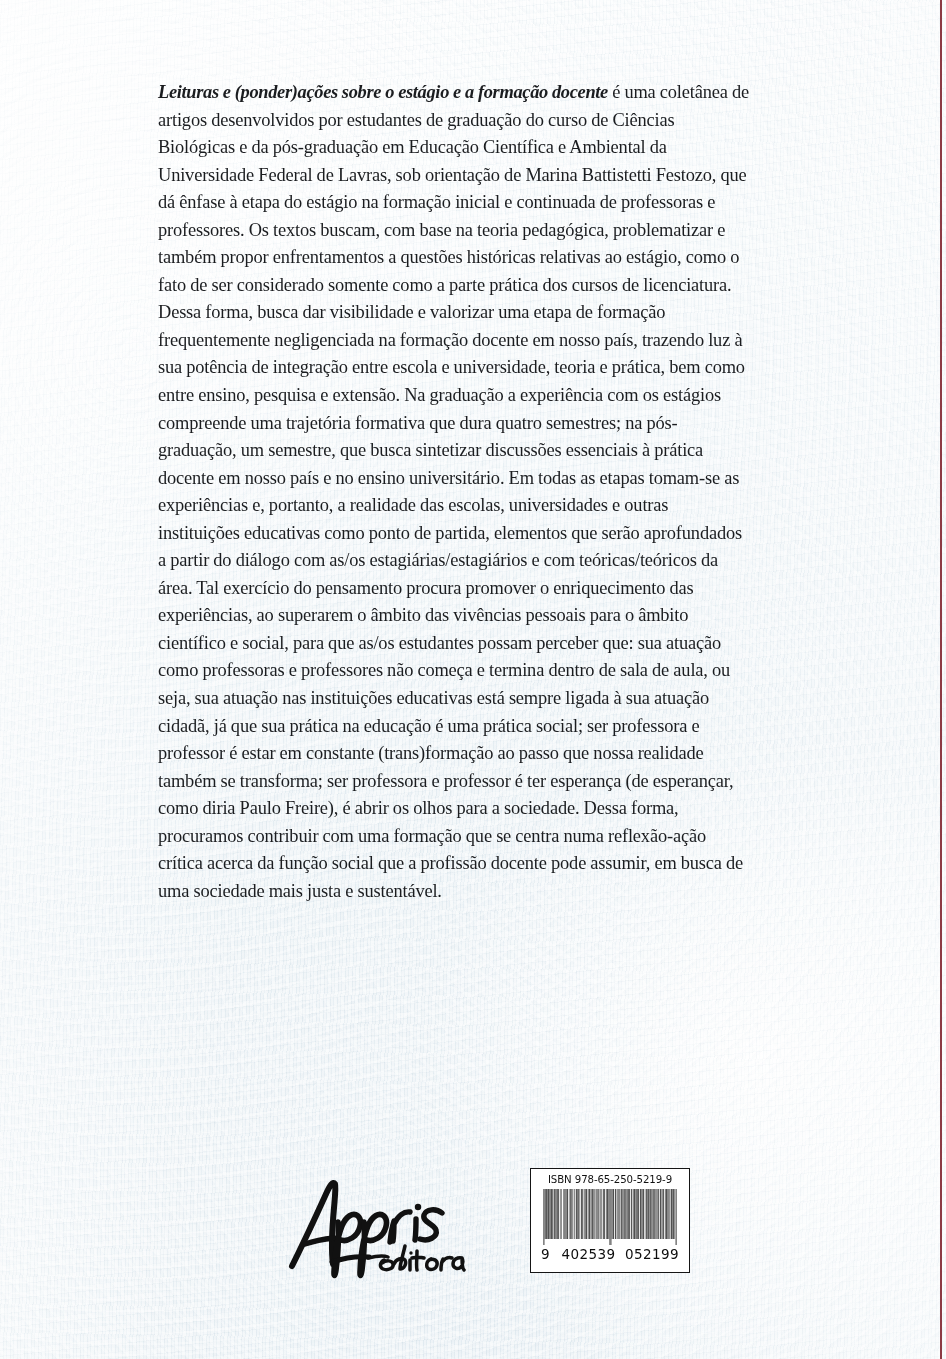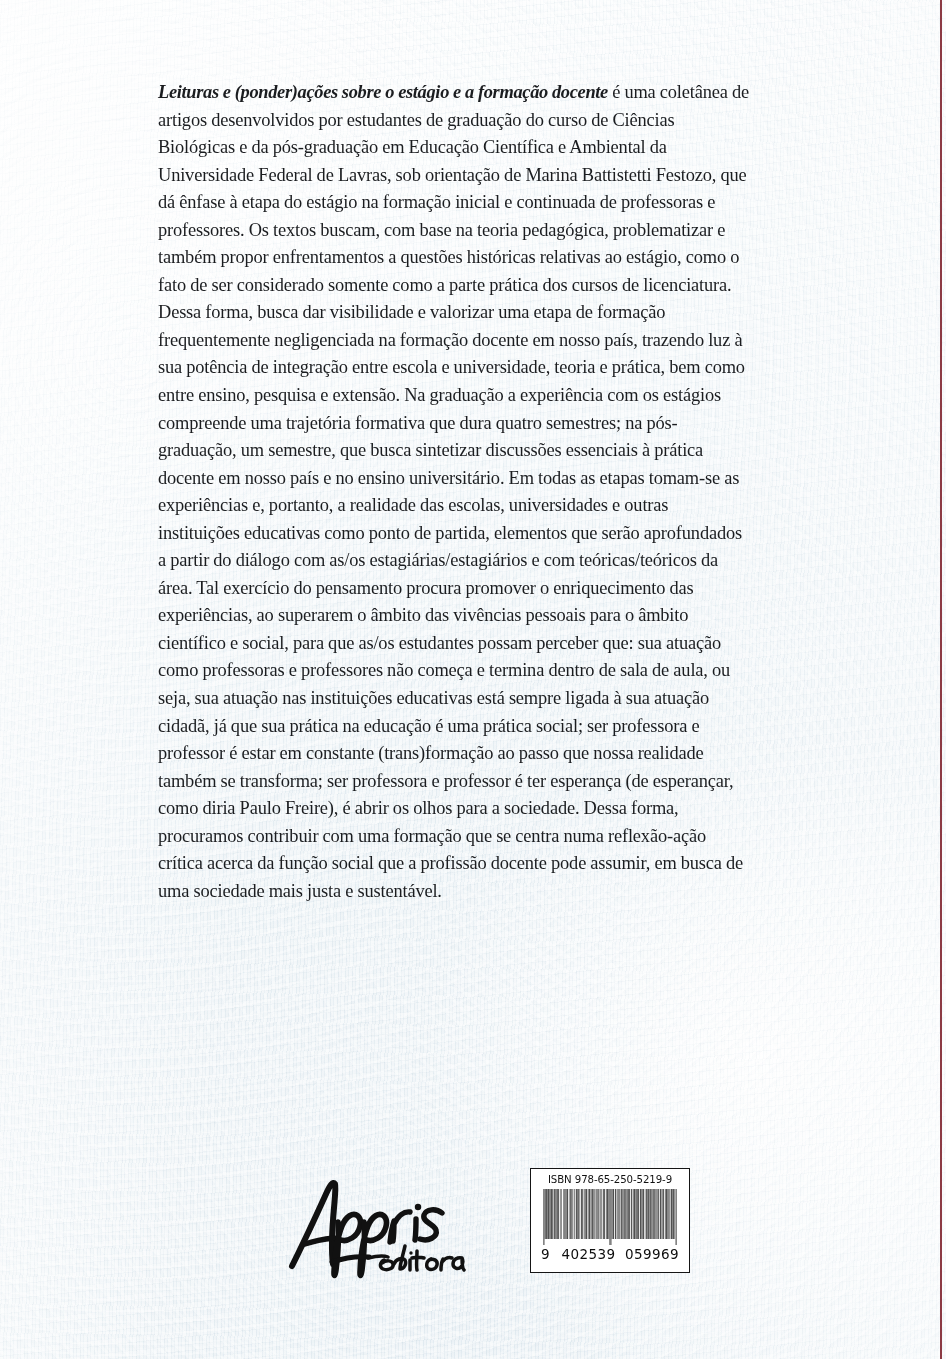--- a/index.html
+++ b/index.html
@@ -384,17 +384,17 @@
         <rect x="272.600" y="0" width="0.940" height="50" fill="#0d0d0d"></rect>
         <rect x="273.540" y="0" width="0.940" height="50" fill="#0d0d0d"></rect>
         <rect x="274.480" y="0" width="0.940" height="50" fill="#0d0d0d"></rect>
         <rect x="276.360" y="0" width="0.940" height="50" fill="#0d0d0d"></rect>
         <rect x="279.180" y="0" width="0.940" height="56" fill="#0d0d0d"></rect>
         <rect x="281.060" y="0" width="0.940" height="56" fill="#0d0d0d"></rect>
       </svg>
     <div id="bar-digits">
       <span class="grp lead">9</span>
       <span class="grp">402539</span>
-      <span class="grp">059969</span>
+      <span class="grp">052199</span>
     </div>
   </div>
 
 </div>
 
 </body></html>

